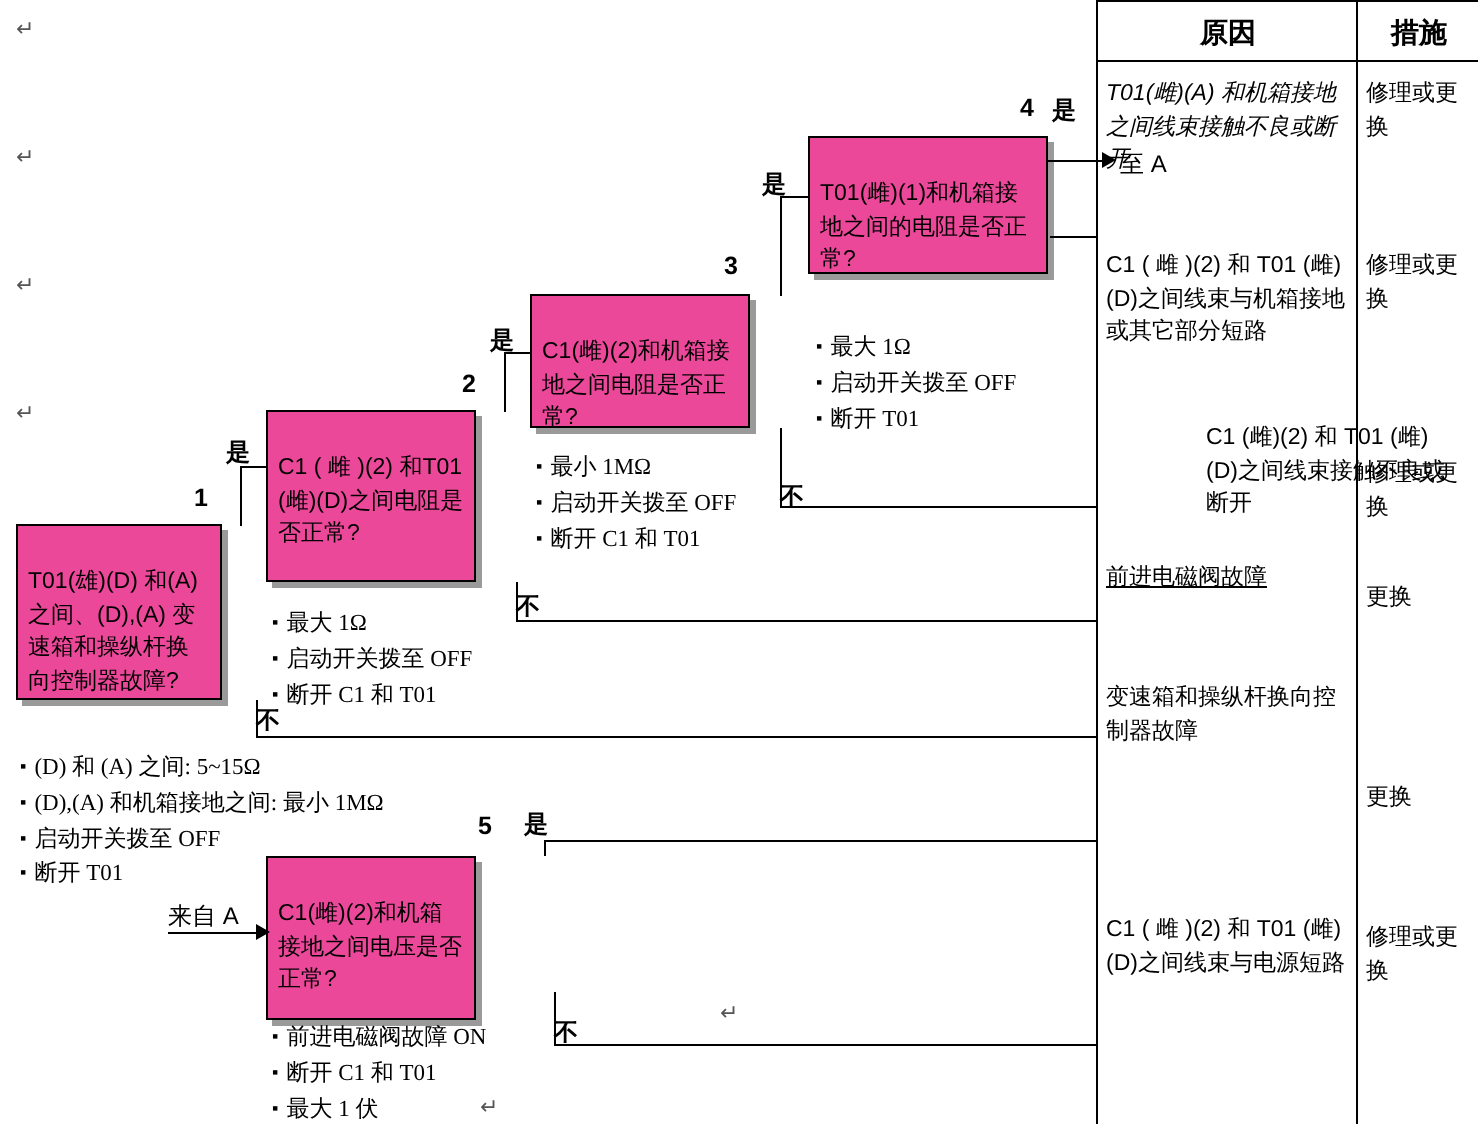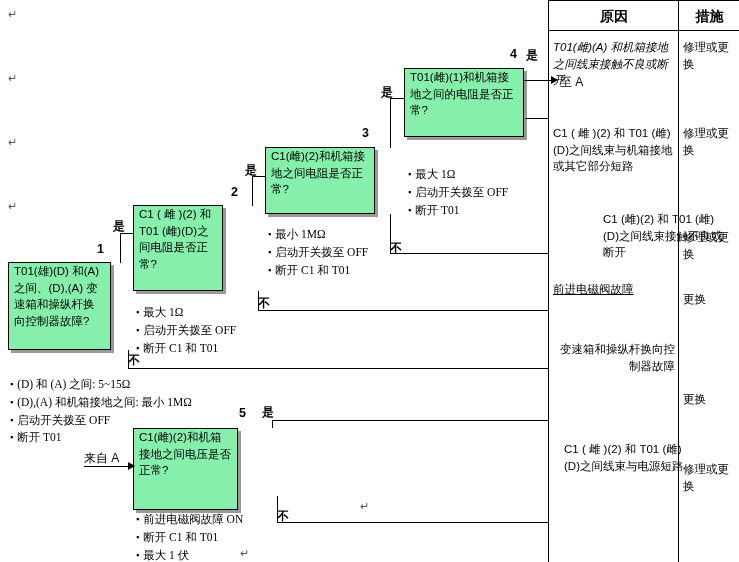--- a/index.html
+++ b/index.html
@@ -18,23 +18,23 @@
   }
   .canvas {
     position: absolute;
     left: 0; top: 0;
     width: 739px;
     height: 562px;
   }
   .box {
     position: absolute;
     border: 1px solid #000000;
-    background: #86efac;
-    box-sizing: border-box;
-    padding: 0 5px;
+    background: #ec4899;
+    box-sizing: border-box;
+    padding: 20px 5px;
     line-height: 1.45;
     font-size: 11.5px;
   }
   .box.shadow {
     box-shadow: 3px 3px 0 #9a9a9a;
   }
   .notes {
     position: absolute;
     font-size: 11.5px;
     line-height: 1.55;
@@ -123,36 +123,36 @@
     <div class="tcol" style="left:0; width:130px;"></div>
     <div class="tcol" style="left:130px; width:61px;"></div>
 
     <div class="thead" style="left:0; width:130px;">原因</div>
     <div class="thead" style="left:130px; width:61px;text-align:center;">措施</div>
 
     <div class="tcell" style="left:0; top:38px; width:130px;font-style:italic;">T01(雌)(A) 和机箱接地之间线束接触不良或断开</div>
     <div class="tcell" style="left:0; top:124px; width:130px;">C1 ( 雌 )(2) 和 T01 (雌)(D)之间线束与机箱接地或其它部分短路</div>
     <div class="tcell" style="left:13px; top:210px; width:130px;margin-left:37px;">C1 (雌)(2) 和 T01 (雌)(D)之间线束接触不良或断开</div>
     <div class="tcell" style="left:0; top:280px; width:130px;text-decoration:underline;">前进电磁阀故障</div>
-    <div class="tcell" style="left:0; top:340px; width:130px;text-align:right;">变速箱和操纵杆换向控制器故障</div>
-    <div class="tcell" style="left:0; top:440px; width:130px;margin-left:11px;">C1 ( 雌 )(2) 和 T01 (雌)(D)之间线束与电源短路</div>
+    <div class="tcell" style="left:0; top:340px; width:130px;">变速箱和操纵杆换向控制器故障</div>
+    <div class="tcell" style="left:0; top:456px; width:130px;">C1 ( 雌 )(2) 和 T01 (雌)(D)之间线束与电源短路</div>
 
     <div class="tcell" style="left:130px; top:38px; width:61px;">修理或更换</div>
     <div class="tcell" style="left:130px; top:124px; width:61px;">修理或更换</div>
     <div class="tcell" style="left:130px; top:228px; width:61px;">修理或更换</div>
     <div class="tcell" style="left:130px; top:290px; width:61px;">更换</div>
     <div class="tcell" style="left:130px; top:390px; width:61px;">更换</div>
     <div class="tcell" style="left:130px; top:460px; width:61px;">修理或更换</div>
   </div>
 
   <div class="box shadow" style="left:8px; top:262px; width:103px; height:88px;">
     <span>T01(雄)(D) 和(A) 之间、(D),(A) 变速箱和操纵杆换向控制器故障?</span>
   </div>
 
-  <div class="box shadow" style="left:133px; top:205px; width:90px; height:86px;">
+  <div class="box shadow" style="left:133px; top:205px; width:105px; height:86px;">
     <span>C1 ( 雌 )(2) 和T01 (雌)(D)之间电阻是否正常?</span>
   </div>
 
   <div class="box shadow" style="left:265px; top:147px; width:110px; height:67px;">
     <span>C1(雌)(2)和机箱接地之间电阻是否正常?</span>
   </div>
 
   <div class="box shadow" style="left:404px; top:68px; width:120px; height:69px;">
     <span>T01(雌)(1)和机箱接地之间的电阻是否正常?</span>
   </div>

